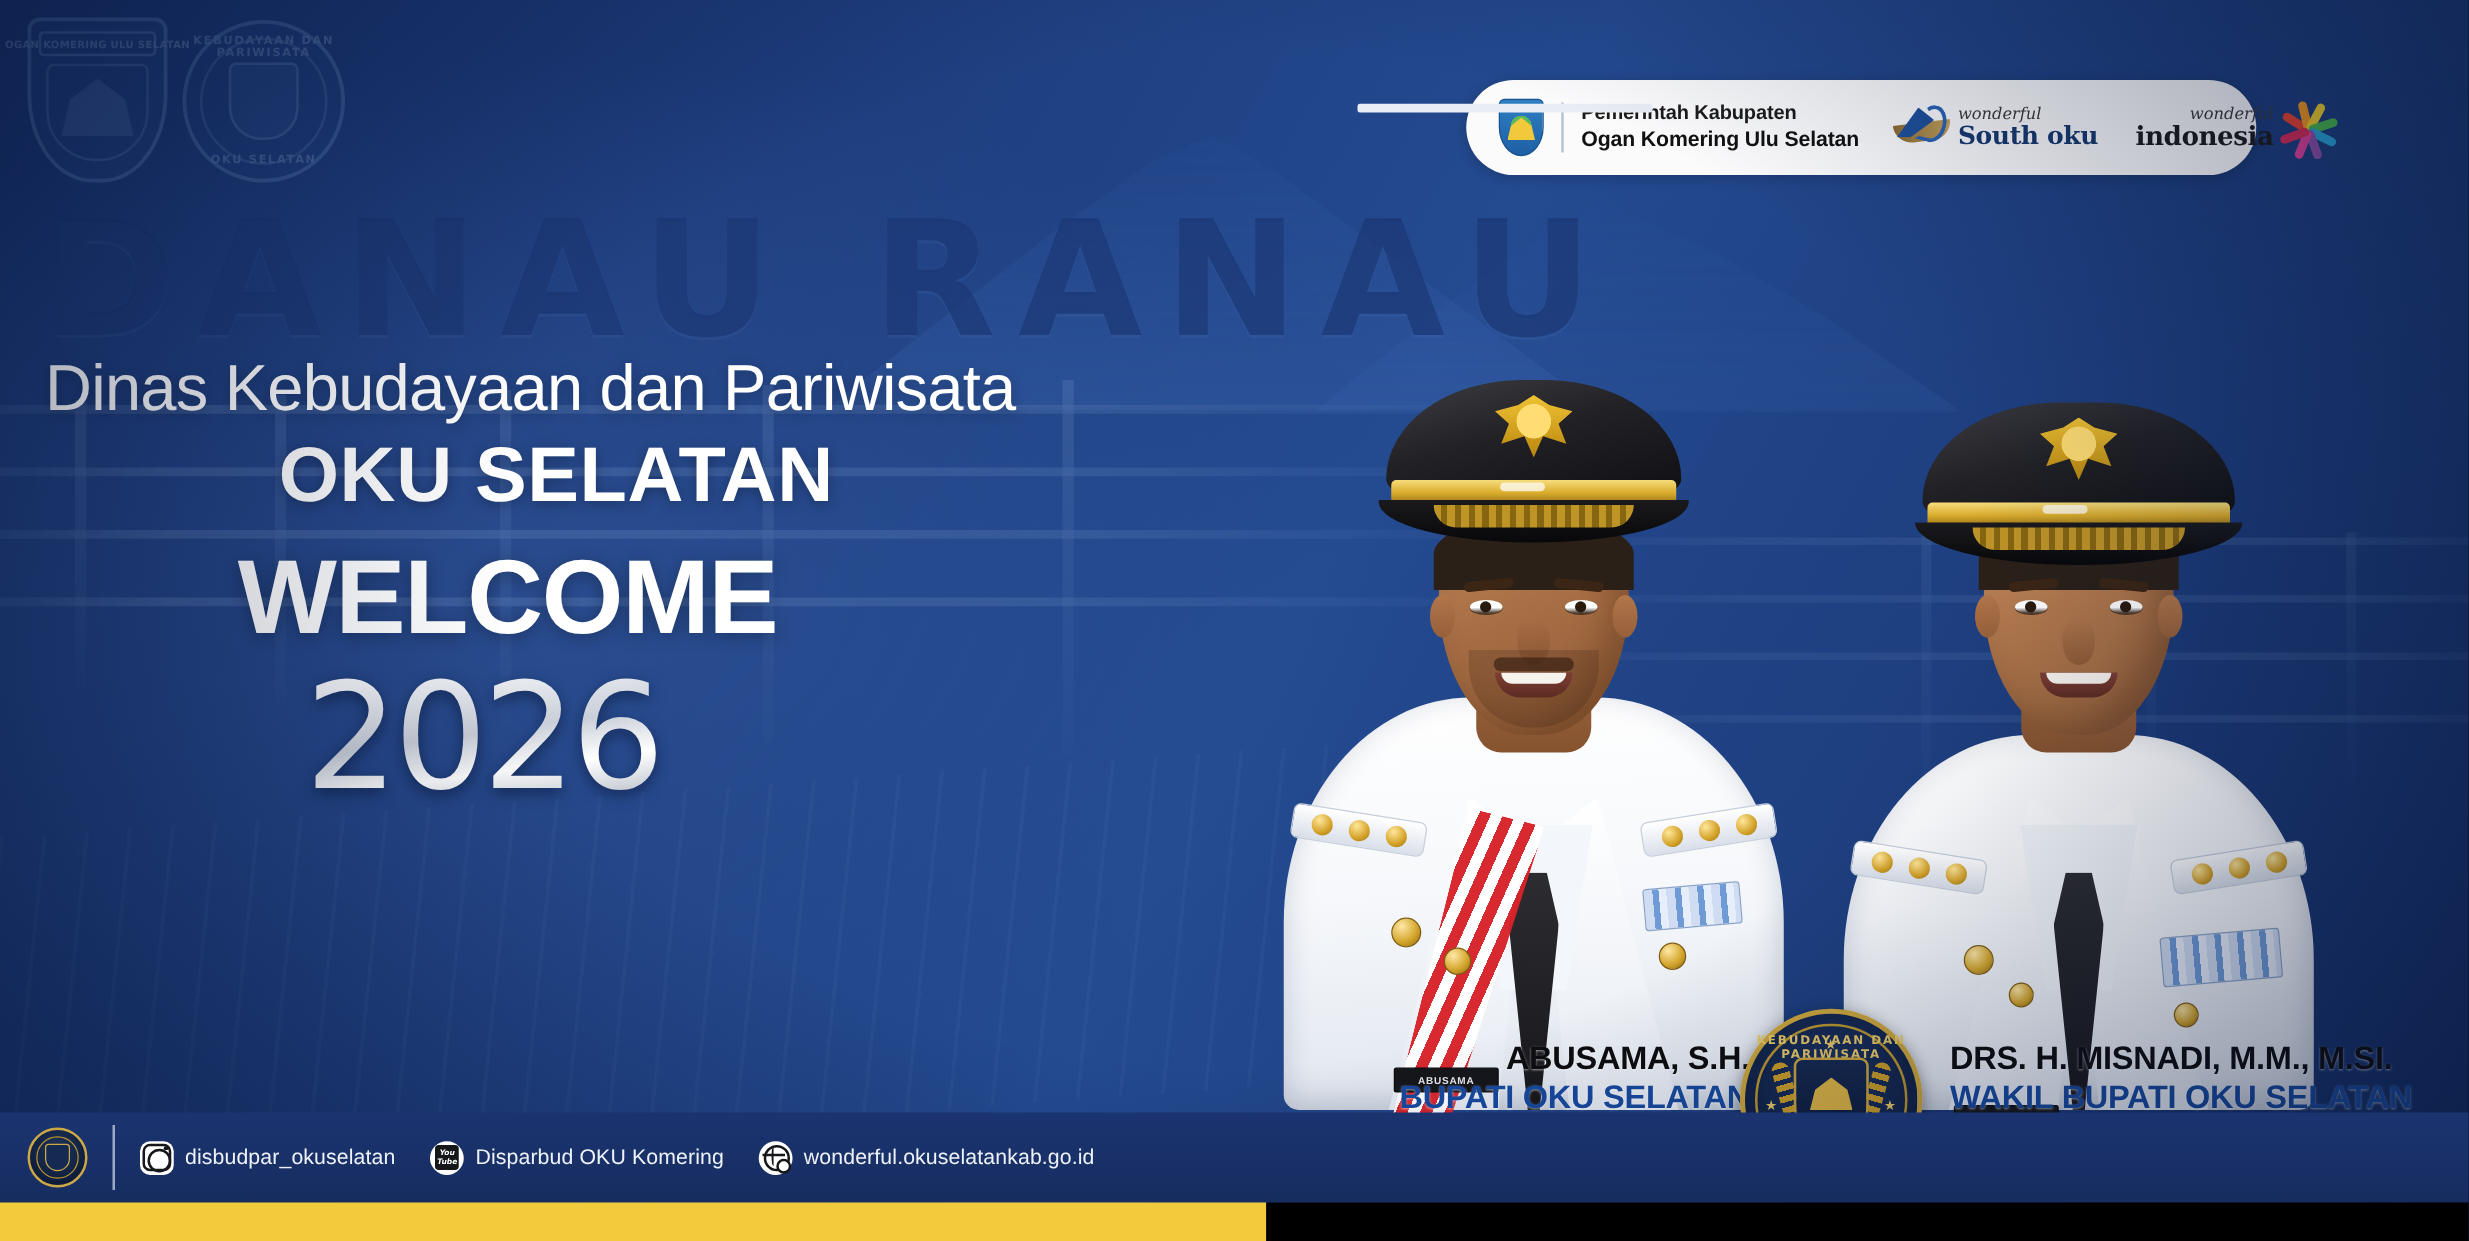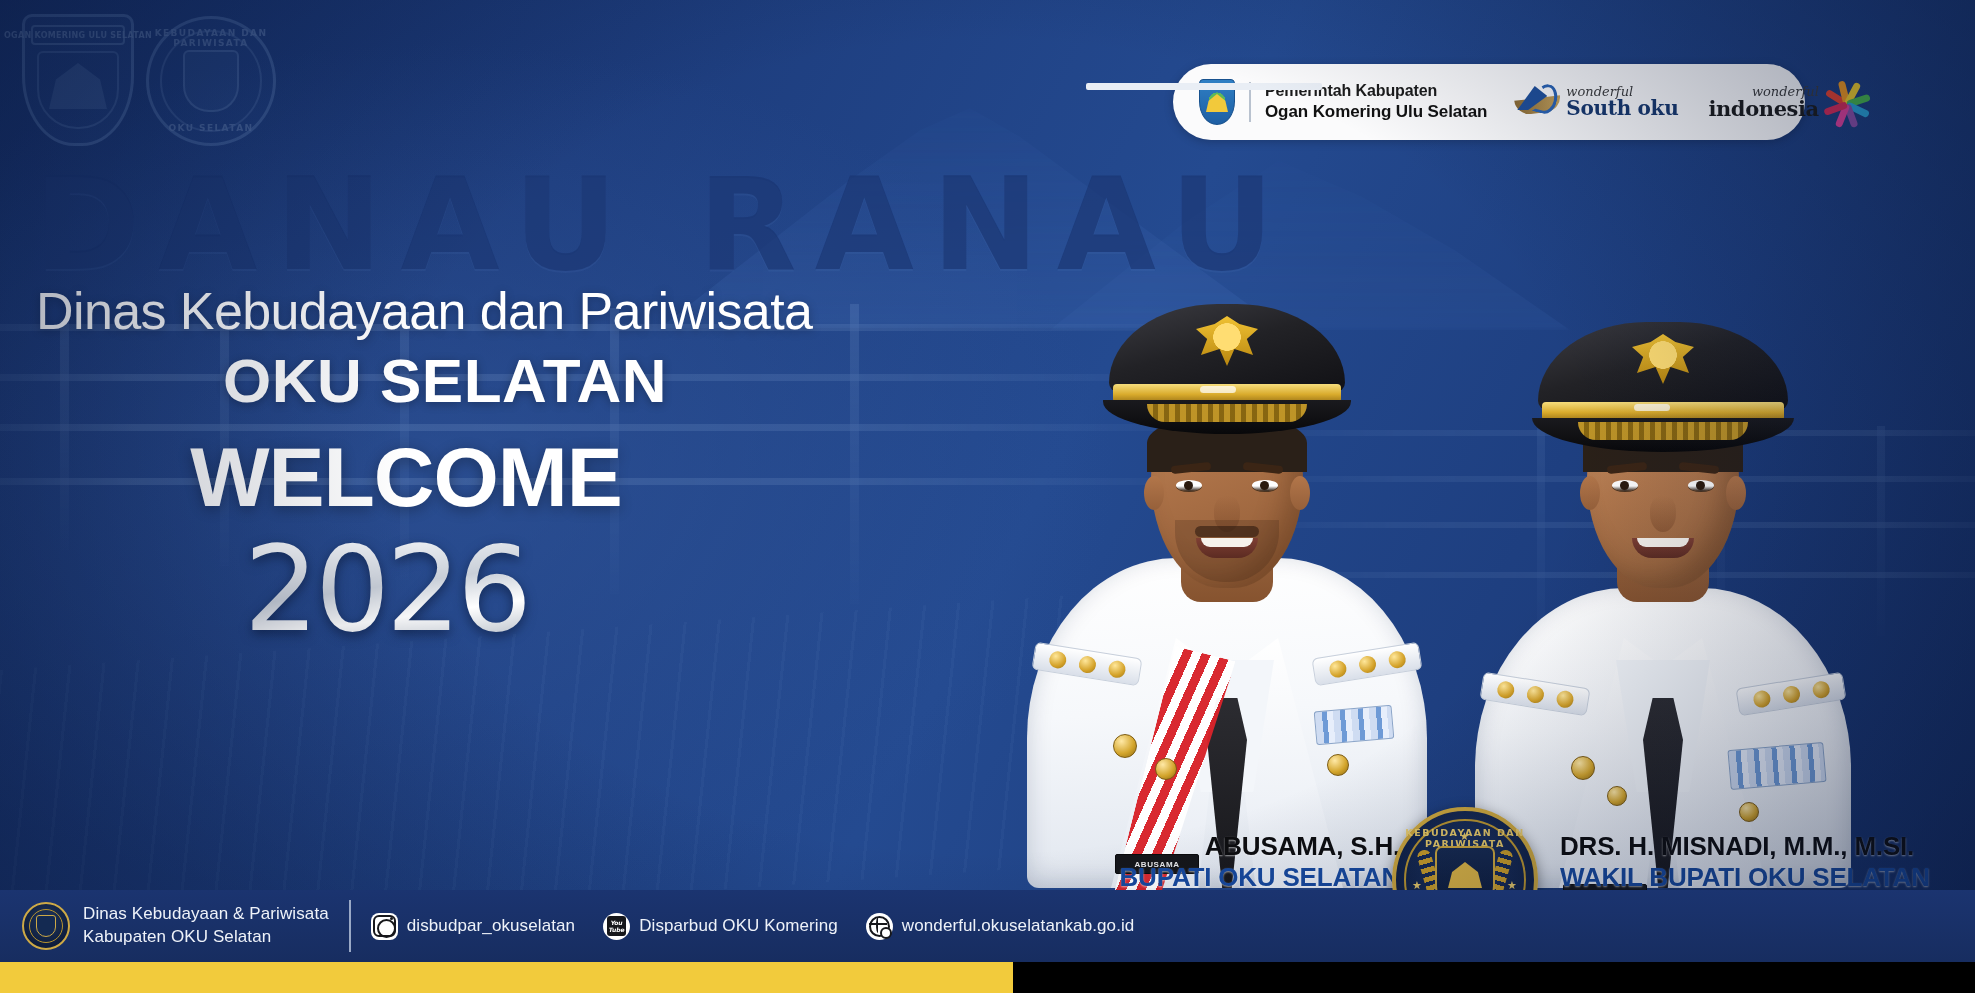--- a/index.html
+++ b/index.html
@@ -642,24 +642,20 @@
       <div class="star st5">★</div>
     <div class="sbot">OKU SELATAN</div>
   </div>
 
   <div class="vignette"></div>
 
   <div class="footer">
     <div class="f-seal">
         <div class="c"></div>
       </div>
-    <div class="f-org">
-      <div>Dinas Kebudayaan &amp; Pariwisata</div>
-      <div>Kabupaten OKU Selatan</div>
-    </div>
     <div class="f-div"></div>
 
     <div class="f-item">
       <div class="ico ico-ig">
           <i></i>
         </div>
       <span class="lbl">disbudpar_okuselatan</span>
     </div>
 
     <div class="f-item">

